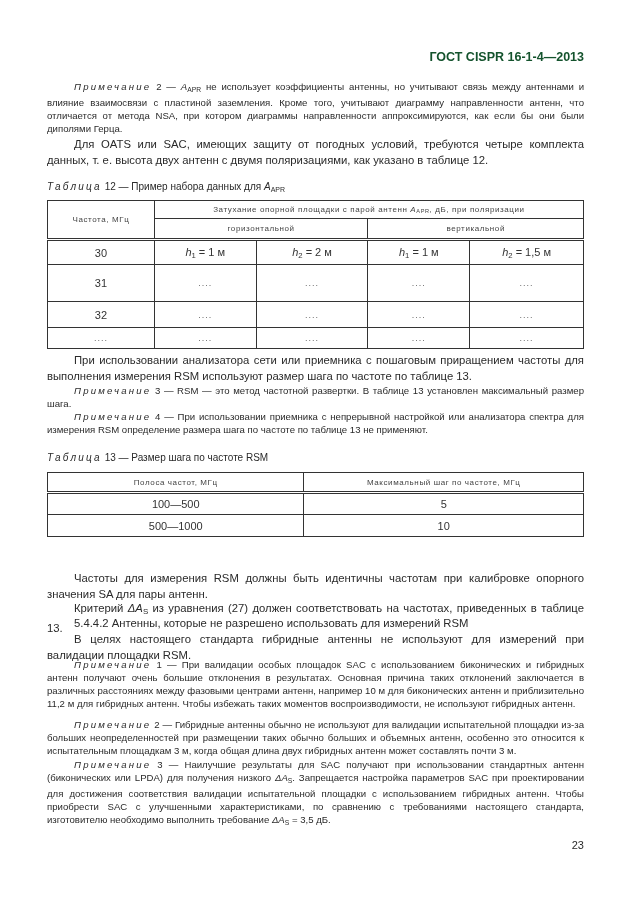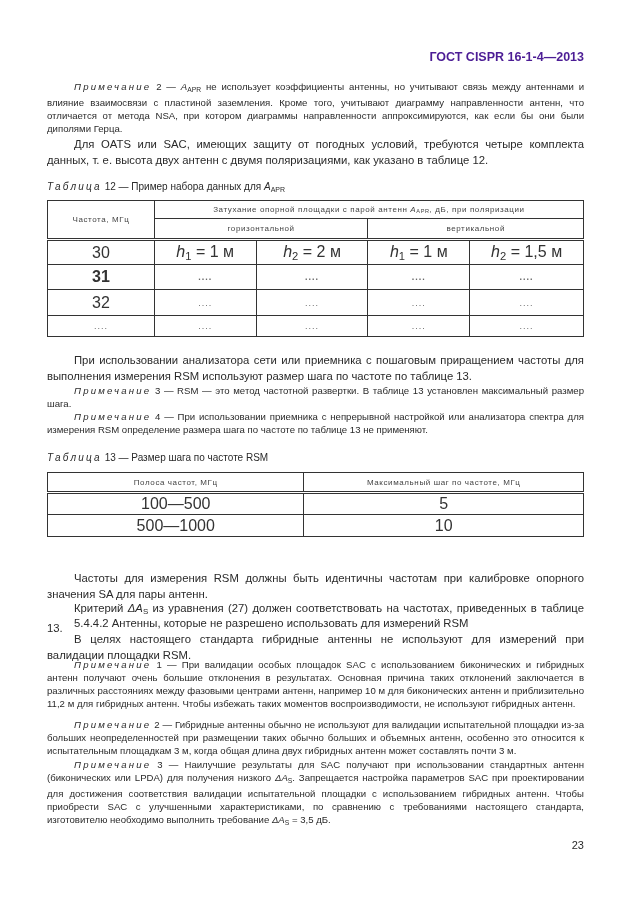--- a/index.html
+++ b/index.html
@@ -1,31 +1,31 @@
 <!DOCTYPE html>
 <html><head>
 <meta charset="utf-8">
 <style>
   html, body { margin:0; padding:0; background:#ffffff; }
   body { width:630px; height:913px; position:relative; overflow:hidden;
          font-family:"Liberation Sans", sans-serif; color:#2a2a2a; }
   .abs { position:absolute; }
-  .header { right:46px; top:50px; font-weight:bold; font-size:12.5px; color:#4c1d95; }
+  .header { right:46px; top:50px; font-weight:bold; font-size:12.5px; color:#14532d; }
   .p { position:absolute; left:47px; width:537px; font-size:11.3px; line-height:16px; text-align:justify; }
   .p.small { font-size:9.6px; line-height:13px; }
   .ind { text-indent:27px; }
   .sp { letter-spacing:2.2px;font-style:italic; }
   .sub { font-size:0.7em; vertical-align:-0.25em; }
   i { font-style:italic; }
   .cap { position:absolute; left:47px; font-size:10px; }
   table { position:absolute; border-collapse:collapse; left:47px; width:537px; }
   td { border:1px solid #333; text-align:center; padding:0; color:#333; }
   .th { font-size:8px; letter-spacing:0.6px; color:#444; }
   .dbl { border-bottom:3px double #333; }
-  .cell { font-size:16px; }
+  .cell { font-size:11px; }
   .dots { font-size:9px; color:#666; letter-spacing:1px; }
   .pagenum { position:absolute; right:46px; top:839px; font-size:11px; }
 </style>
 </head>
 <body>
 
 <div class="abs header">ГОСТ CISPR 16-1-4—2013</div>
 
 <div class="p small ind" style="top:80px;">
   <span class="sp">Примечание</span>
@@ -58,21 +58,21 @@
     <td colspan="2" class="th dbl">горизонтальной</td>
     <td colspan="2" class="th dbl">вертикальной</td>
   </tr>
   <tr style="height:25px;">
     <td class="cell">30</td>
     <td class="cell"><i>h</i><span class="sub">1</span><span> = 1 м</span></td>
     <td class="cell"><i>h</i><span class="sub">2</span><span> = 2 м</span></td>
     <td class="cell"><i>h</i><span class="sub">1</span><span> = 1 м</span></td>
     <td class="cell"><i>h</i><span class="sub">2</span><span> = 1,5 м</span></td>
   </tr>
-  <tr style="height:25px;font-weight:bold;">
+  <tr style="height:37px;">
     <td class="cell">31</td>
     <td class="dots">....</td>
     <td class="dots">....</td>
     <td class="dots">....</td>
     <td class="dots">....</td>
   </tr>
   <tr style="height:26px;">
     <td class="cell">32</td>
     <td class="dots">....</td>
     <td class="dots">....</td>

